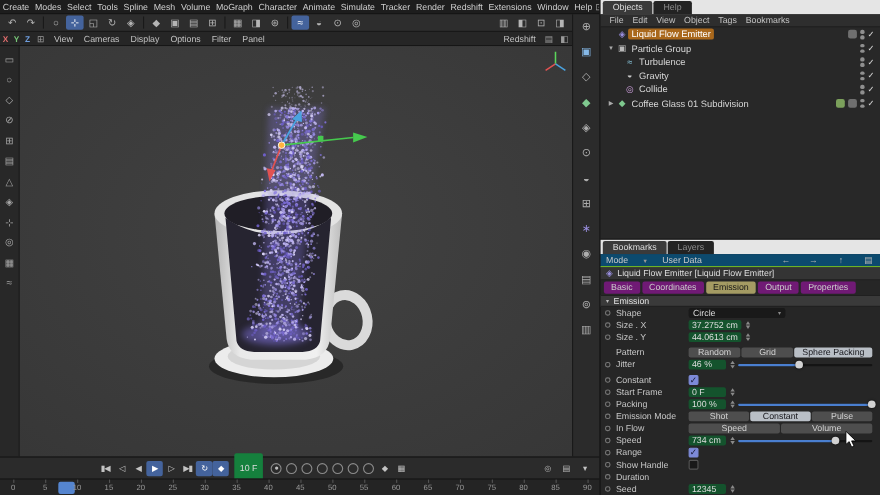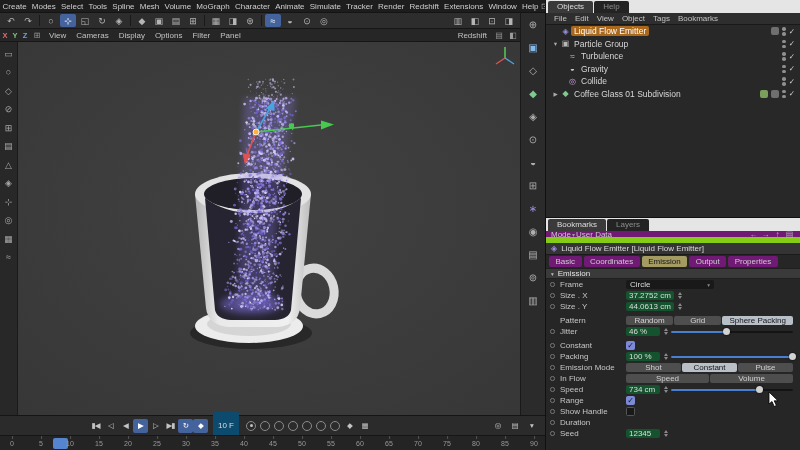--- a/index.html
+++ b/index.html
@@ -47,21 +47,21 @@
   
   .viewport{left:18px;top:42px;width:502px;height:373px;background:#3a3a3a;}
 
   
   .timeline{left:0;top:415px;width:545px;height:20px;background:#2b2b2b;display:flex;align-items:center;
             border-top:1px solid #151515;font-size:7.5px;}
   .tlspacer{width:88px;flex:0 0 auto;}
   .tpb{width:15px;height:14px;display:flex;align-items:center;justify-content:center;color:#c3c3c3;
        border-radius:2px;flex:0 0 auto;letter-spacing:-1px;}
   .tpb.active{background:#44639c;color:#fff;}
-  .framefield{min-width:26px;height:27px;background:#0c4a6e;border-radius:2px;color:#ddd;
+  .framefield{min-width:26px;height:27px;background:#15803d;border-radius:2px;color:#ddd;
               display:flex;align-items:center;justify-content:center;margin:0 5px;padding:0 3px;font-size:8px;}
   .cbtn{width:10px;height:10px;border:1px solid #8b8b8b;border-radius:50%;margin:0 2px;position:relative;flex:0 0 auto;}
   .cbtn.dot::after{content:"";position:absolute;left:2.5px;top:2.5px;width:3px;height:3px;border-radius:50%;background:#c0c0c0;}
   .tlright{margin-left:auto;display:flex;gap:2px;margin-right:6px;}
 
   
   .ruler{left:0;top:435px;width:545px;height:15px;background:#242424;border-top:1px solid #161616;}
   .tick{position:absolute;top:4px;transform:translateX(-50%);font-size:7px;color:#999;}
   .tick::before{content:"";position:absolute;left:50%;top:-4px;width:1px;height:3px;background:#555;}
   .playhead{position:absolute;left:53px;top:2px;width:15px;height:11px;background:#5585cf;border-radius:2px;}
@@ -84,22 +84,22 @@
   .trow .tlabel.sel{background:#a9681c;color:#fff;}
   .trow.ind1{padding-left:21px;}
   .rctl{position:absolute;right:5px;display:flex;align-items:center;gap:3px;}
   .vdots{display:flex;flex-direction:column;gap:1.5px;}
   .vdots i{width:3.5px;height:3.5px;border-radius:50%;background:#8f8f8f;}
   .tcheck{color:#cfcfcf;font-size:7.5px;}
   .tagchip{width:8px;height:8px;border-radius:2px;background:#6f6f6f;}
   .tagchip.green{background:#7ba05b;}
 
   
-  .ap-mode{height:12px;background:#701a75;display:flex;align-items:center;font-size:8px;gap:1px;
-           padding:0 5px;border-bottom:6px solid #84cc16;}
+  .ap-mode{height:12px;background:#0c4a6e;display:flex;align-items:center;font-size:8px;gap:14px;
+           padding:0 5px;border-bottom:1px solid #84cc16;}
   .ap-mode .dd{font-size:6px;color:#999;}
   .ap-mode .aspacer{flex:1;}
   .ap-mode .ai{width:11px;text-align:center;color:#b5b5b5;}
   .ap-title{height:12px;background:#343434;display:flex;align-items:center;font-size:8px;color:#ddd;
             gap:4px;padding:0 5px;border-bottom:1px solid #1a1a1a;}
   .sectabs{height:13px;background:#262626;display:flex;align-items:center;gap:2px;padding:0 3px;font-size:8px;}
   .stab{padding:1px 6.5px;background:#701a75;border-radius:2px;color:#ccc;}
   .stab.active{background:#a49b63;color:#161616;}
   .ap-head{height:11px;background:#3a3a3a;display:flex;align-items:center;font-size:8px;color:#e2e2e2;
            padding-left:5px;gap:4px;border-top:1px solid #1f1f1f;border-bottom:1px solid #1f1f1f;}
@@ -2139,21 +2139,21 @@
         <span class="stab">Output</span>
         <span class="stab">Properties</span>
       </div>
       <div class="ap-head">
         <span class="dd">▾</span>
         <span>Emission</span>
       </div>
 
       <div class="arow">
         <span class="pdot"></span>
-        <span class="albl">Frame</span>
+        <span class="albl">Shape</span>
         <span class="actl">
           <span class="ddown">
             <span>Circle</span>
             <span class="dda">▾</span>
           </span>
         </span>
       </div>
       <div class="arow">
         <span class="pdot"></span>
         <span class="albl">Size . X</span>
@@ -2202,20 +2202,31 @@
               <i class="shandle"></i>
           </span>
         </span>
       </div>
       <div class="agap"></div>
       <div class="arow">
         <span class="pdot"></span>
         <span class="albl">Constant</span>
         <span class="actl">
           <span class="cb checked"></span>
+        </span>
+      </div>
+      <div class="arow">
+        <span class="pdot"></span>
+        <span class="albl">Start Frame</span>
+        <span class="actl">
+          <span class="vbox" style="min-width:34px">0 F</span>
+          <span class="spn">
+              <i class="up"></i>
+              <i class="dn"></i>
+            </span>
         </span>
       </div>
       <div class="arow">
         <span class="pdot"></span>
         <span class="albl">Packing</span>
         <span class="actl">
           <span class="vbox" style="min-width:34px">100 %</span>
           <span class="spn">
               <i class="up"></i>
               <i class="dn"></i>

